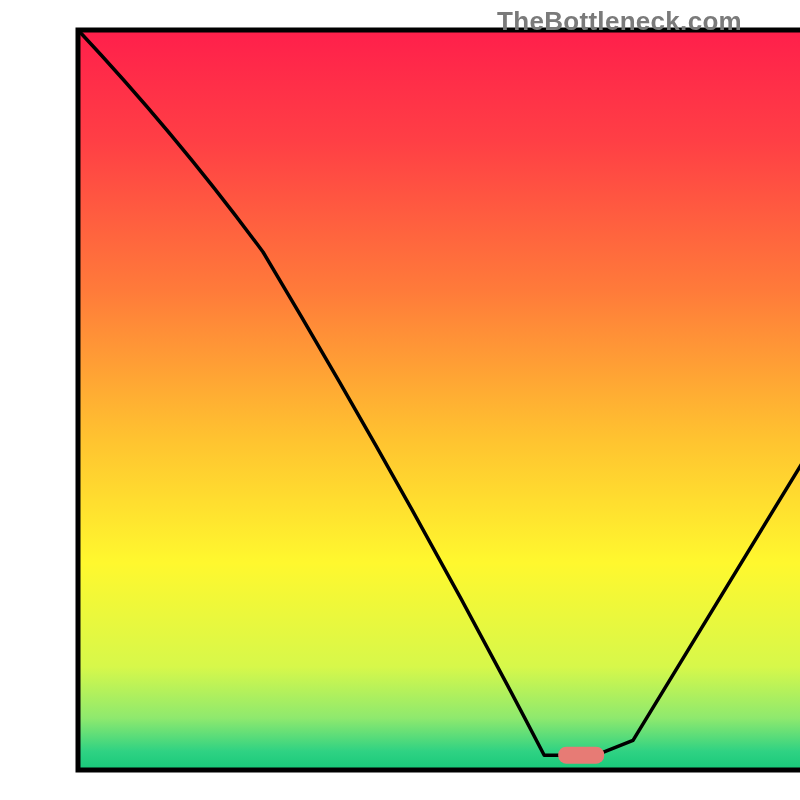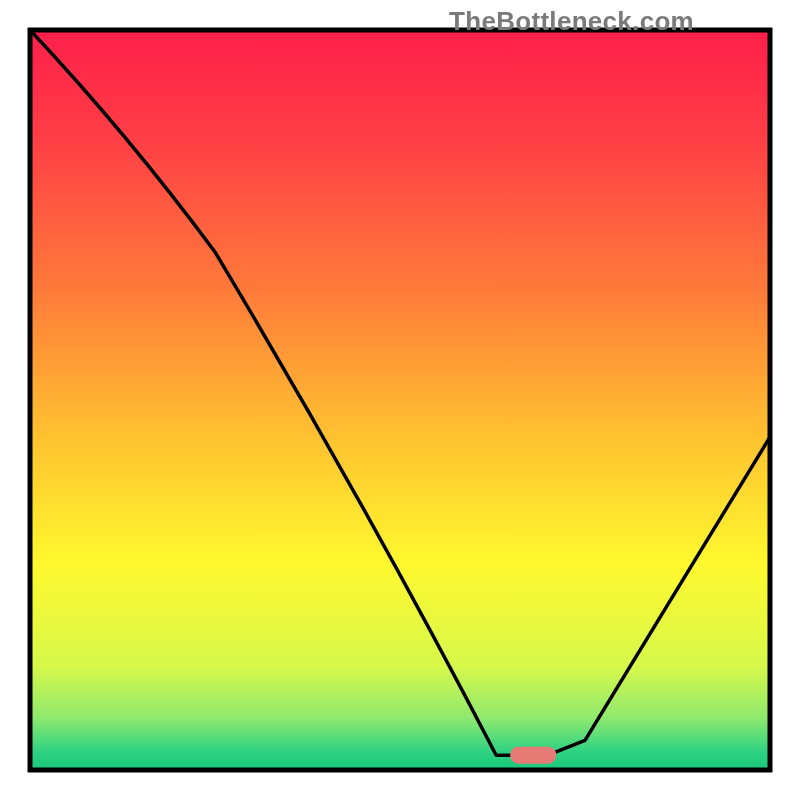--- a/index.html
+++ b/index.html
@@ -7,20 +7,21 @@
     padding: 0;
     width: 800px;
     height: 800px;
     background: #ffffff;
     font-family: Arial, Helvetica, sans-serif;
   }
   .container {
     position: relative;
     width: 706px;
     height: 800px;
+    padding-left: 48px;
   }
   .watermark {
     position: absolute;
     top: 6px;
     right: 12px;
     font-size: 26px;
     font-weight: 600;
     color: #7a7a7a;
     letter-spacing: 0.3px;
     z-index: 20;

